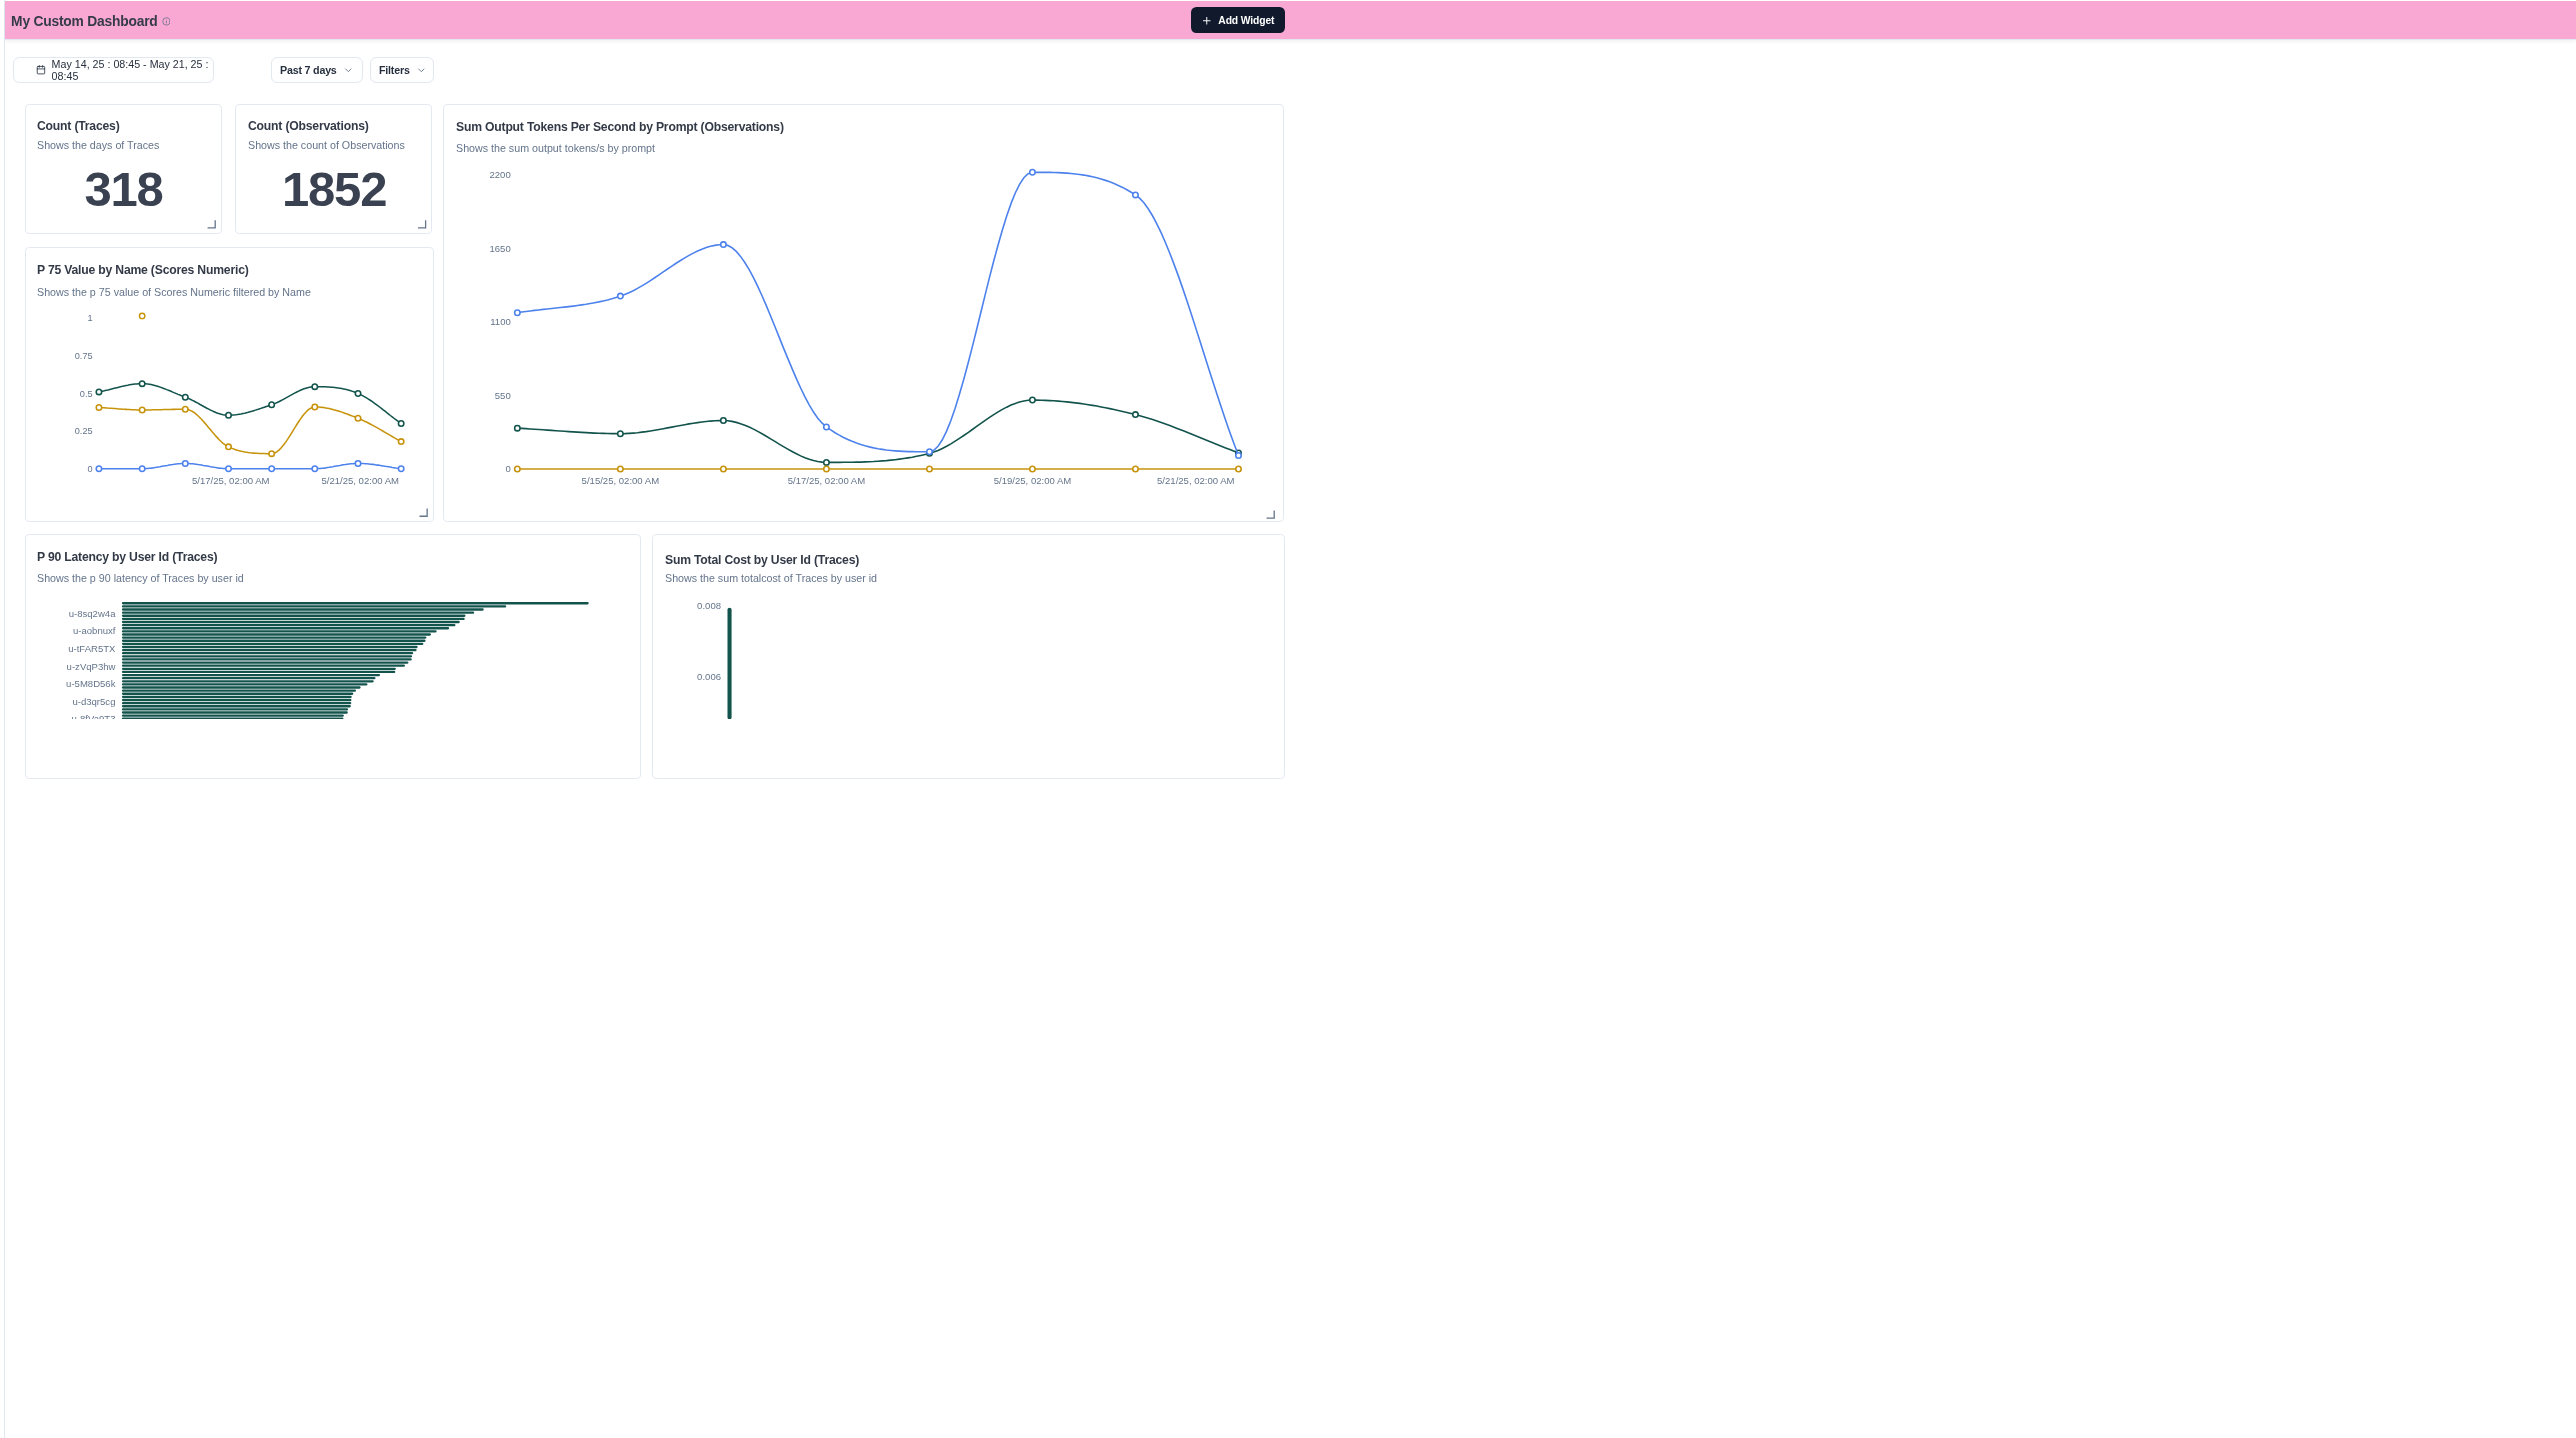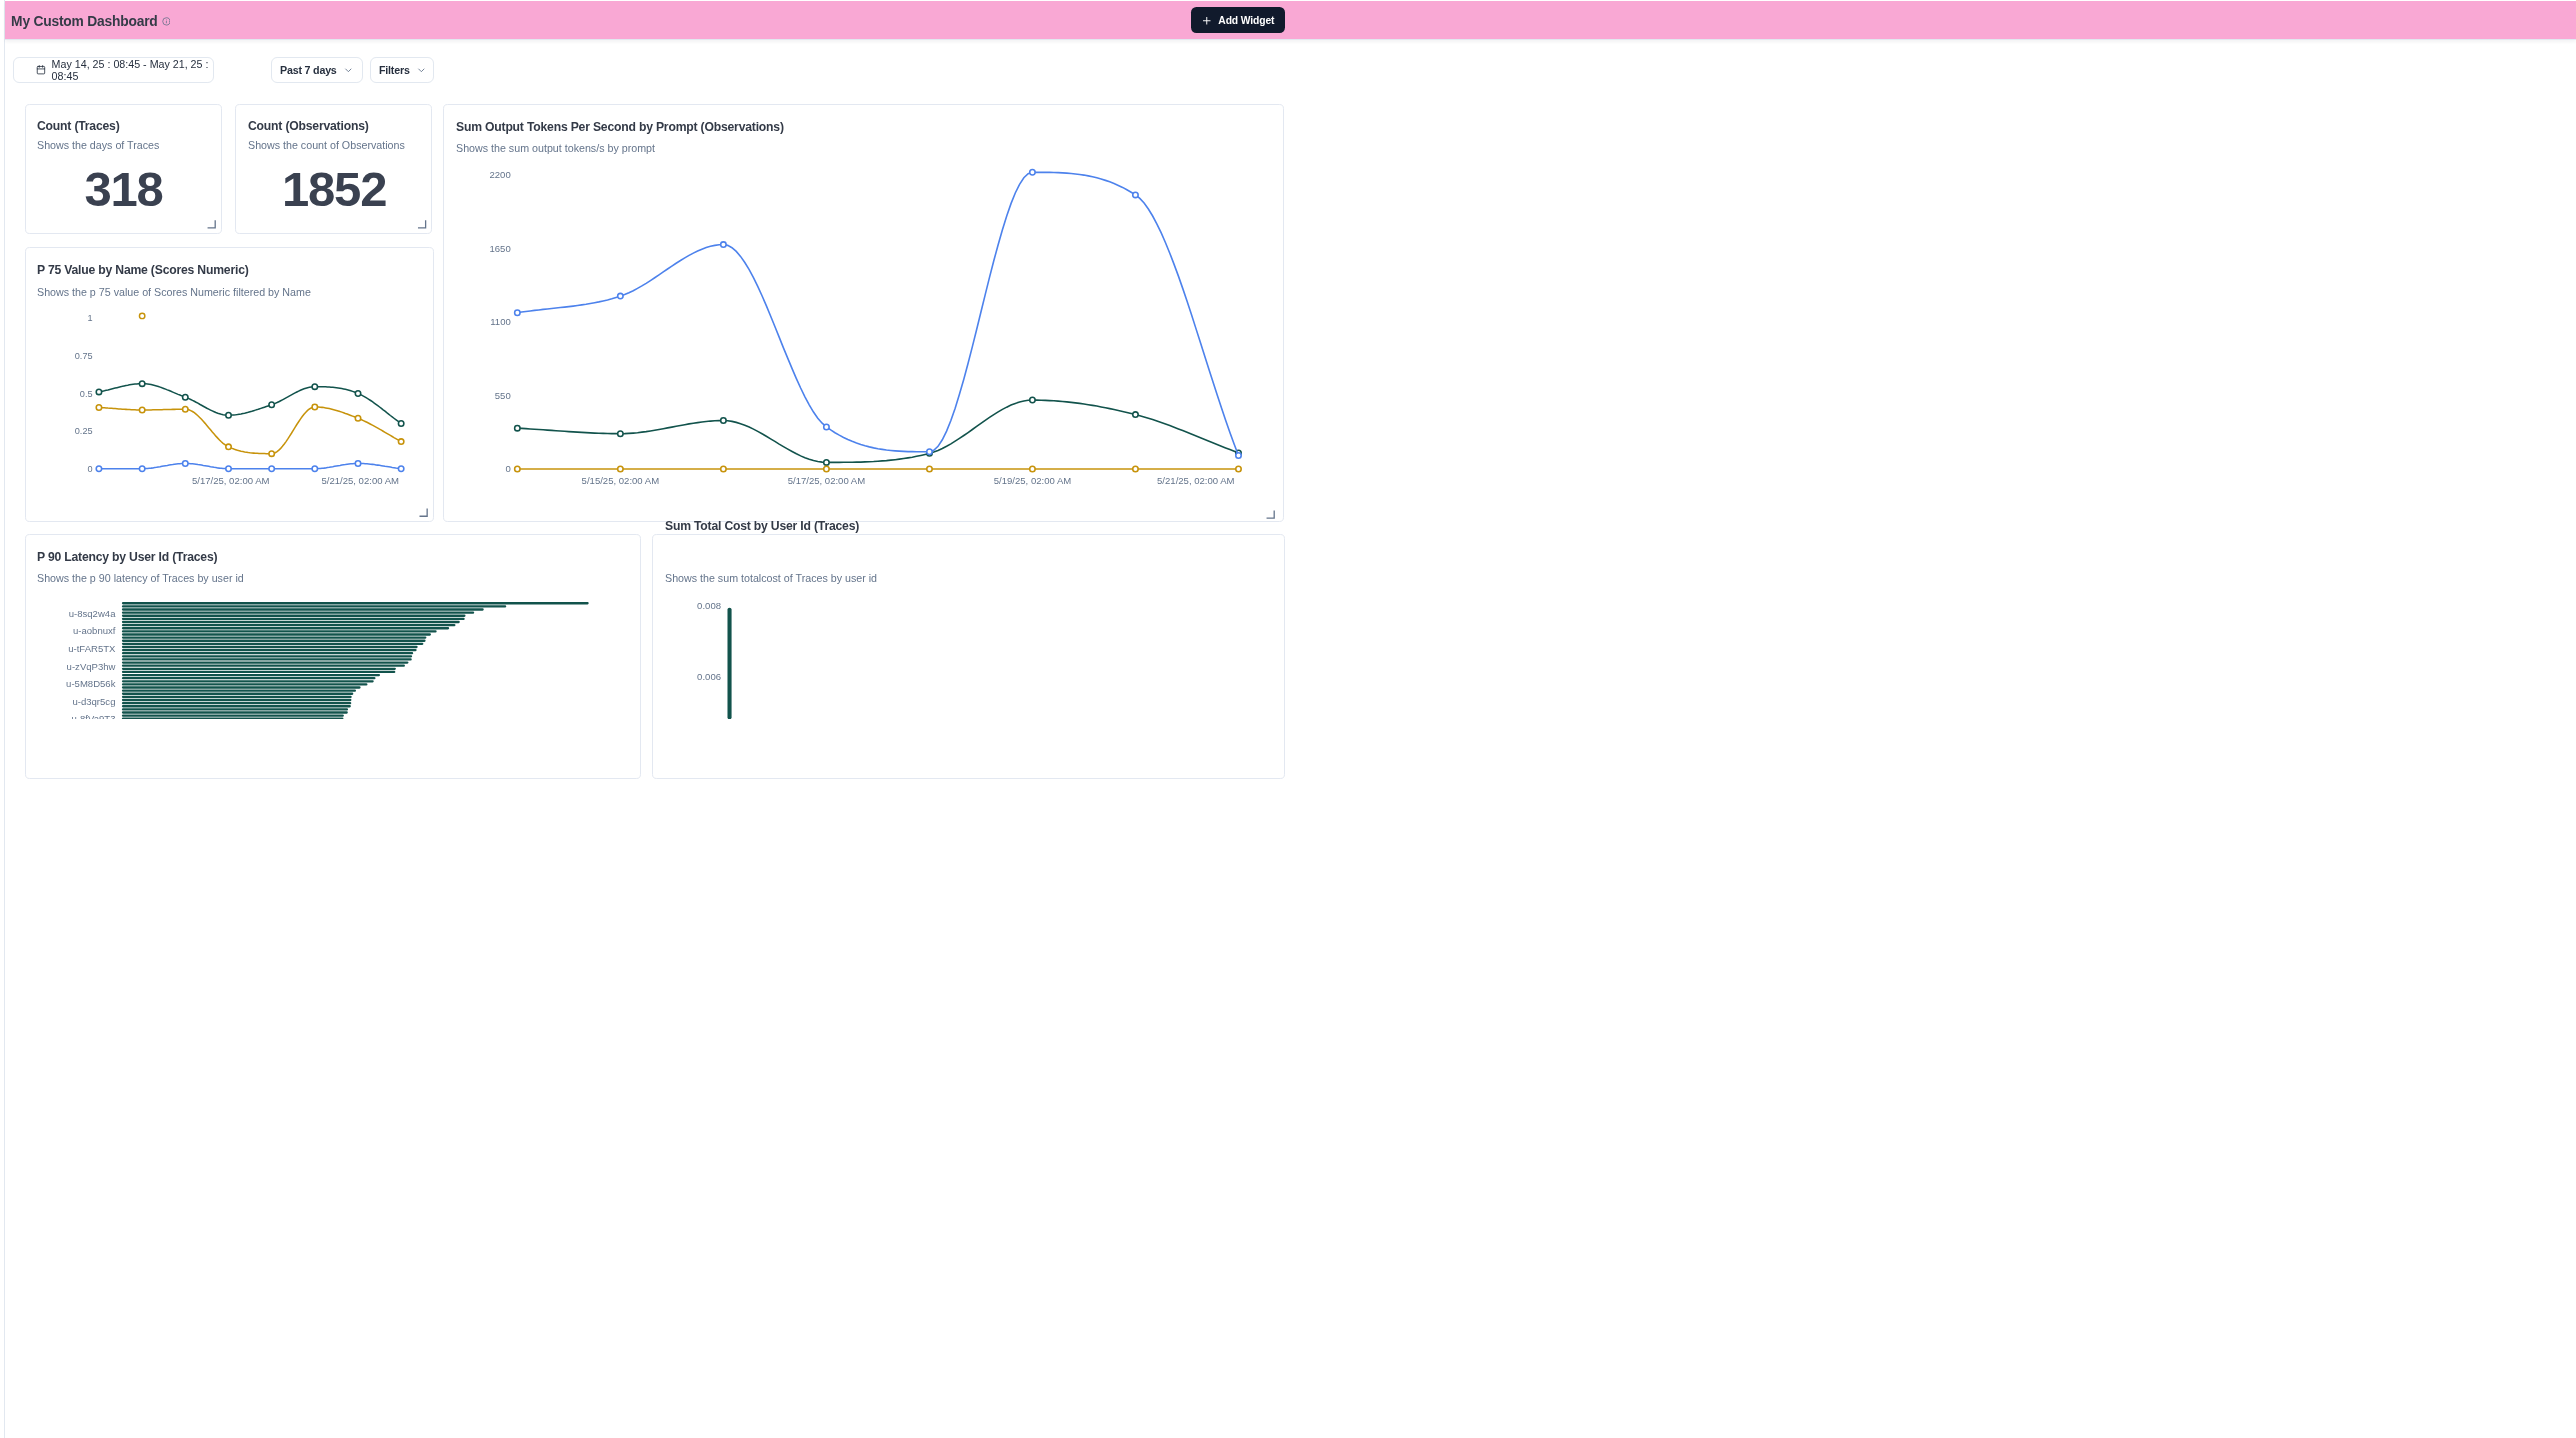--- a/index.html
+++ b/index.html
@@ -65,21 +65,21 @@
 
 <div class="ctl" style="left:456px;top:121px;">Sum Output Tokens Per Second by Prompt (Observations)</div>
 <div class="csl" style="left:456px;top:143px;">Shows the sum output tokens/s by prompt</div>
 
 <div class="ctl" style="left:37px;top:264px;">P 75 Value by Name (Scores Numeric)</div>
 <div class="csl" style="left:37px;top:287px;">Shows the p 75 value of Scores Numeric filtered by Name</div>
 
 <div class="ctl" style="left:37px;top:551px;">P 90 Latency by User Id (Traces)</div>
 <div class="csl" style="left:37px;top:573px;">Shows the p 90 latency of Traces by user id</div>
 
-<div class="ctl" style="left:665px;top:520px;">Sum Total Cost by User Id (Traces)</div>
+<div class="ctl" style="left:665px;top:554px;">Sum Total Cost by User Id (Traces)</div>
 <div class="csl" style="left:665px;top:573px;">Shows the sum totalcost of Traces by user id</div>
 
 <svg class="overlay" width="1288" height="719" viewBox="0 0 1683 940">
     <text x="120.6" y="420.1" text-anchor="end" font-size="12" fill="#64748b">1</text>
     <text x="120.6" y="469.3" text-anchor="end" font-size="12" fill="#64748b">0.75</text>
     <text x="120.6" y="518.6" text-anchor="end" font-size="12" fill="#64748b">0.5</text>
     <text x="120.6" y="567.8" text-anchor="end" font-size="12" fill="#64748b">0.25</text>
     <text x="120.6" y="617.0" text-anchor="end" font-size="12" fill="#64748b">0</text>
     <text x="301.2" y="632.2" text-anchor="middle" font-size="12.5" fill="#64748b">5/17/25, 02:00 AM</text>
     <text x="470.5" y="632.2" text-anchor="middle" font-size="12.5" fill="#64748b">5/21/25, 02:00 AM</text>

